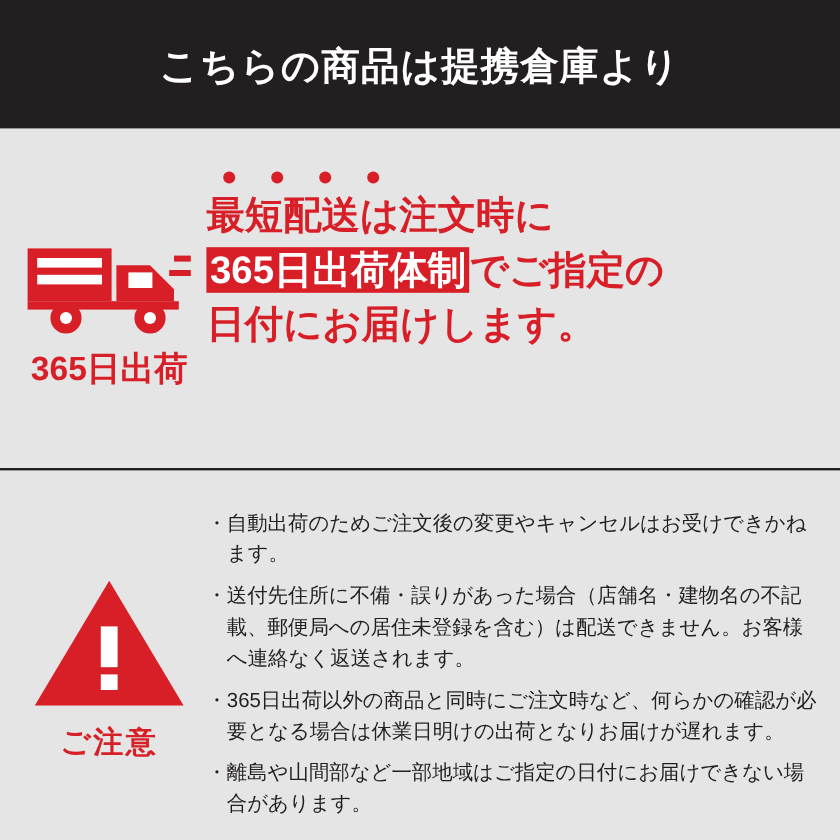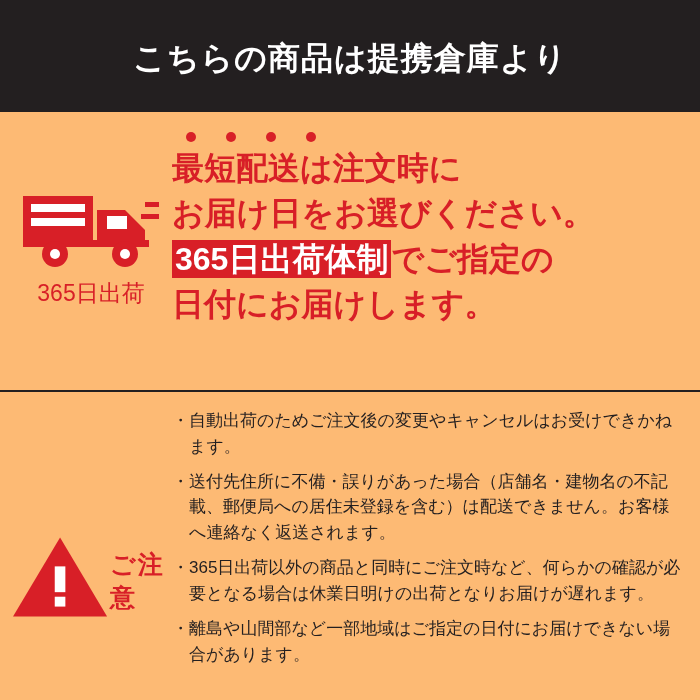--- a/index.html
+++ b/index.html
@@ -5,23 +5,24 @@
   * { box-sizing: border-box; margin: 0; padding: 0; }
   html, body {
     width: 700px; height: 700px;
     font-family: "Liberation Sans", sans-serif;
     background: #ffffff;
     overflow: hidden;
   }
   #page {
     width: 700px; height: 700px;
     position: relative;
-    background: #fdba74;
-    display: flex;
-    flex-direction: column;
+    background: #e5e5e5;
+    display: flex;
+    flex-direction: column;
+    gap: 16px;
   }
 
   
   .header {
     background: #231f20;
     color: #ffffff;
     height: 112px;
     display: flex;
     flex-direction: column;
     align-items: center;
@@ -49,22 +50,22 @@
     width: 162px;
     flex: 0 0 162px;
     display: flex;
     flex-direction: column;
     align-items: center;
     padding-top: 54px;
   }
   .truck-icon { width: 140px; height: 92px; }
   .truck-caption {
     color: #d81f27;
-    font-size: 23px;
-    font-weight: normal;
+    font-size: 28px;
+    font-weight: bold;
     margin-top: 6px;
     letter-spacing: 0px;
   }
 
   .ship-text-col {
     flex: 1;
     padding-top: 6px;
     padding-right: 6px;
   }
   .dots {
@@ -100,21 +101,21 @@
   
   .caution-block {
     flex: 1;
     display: flex;
     padding: 14px 12px 8px 10px;
   }
   .caution-col {
     width: 162px;
     flex: 0 0 162px;
     display: flex;
-    flex-direction: row;
+    flex-direction: column;
     align-items: center;
     justify-content: flex-start;
     padding-top: 56px;
   }
   .warn-icon { width: 132px; height: 116px; }
   .caution-caption {
     color: #d81f27;
     font-size: 25px;
     font-weight: bold;
     margin-top: 8px;
@@ -170,21 +171,20 @@
     </div>
 
     <div class="ship-text-col">
       <div class="dots">
         <span class="dot"></span>
         <span class="dot"></span>
         <span class="dot"></span>
         <span class="dot"></span>
       </div>
       <div class="ship-line">最短配送は注文時に</div>
-      <div class="ship-line">お届け日をお選びください。</div>
       <div class="ship-line">
         <span class="hl">365日出荷体制</span><span>でご指定の</span>
       </div>
       <div class="ship-line">日付にお届けします。</div>
     </div>
   </div>
 
   <div class="caution-block">
     <div class="caution-col">
       <svg class="warn-icon" viewBox="0 0 132 116">

